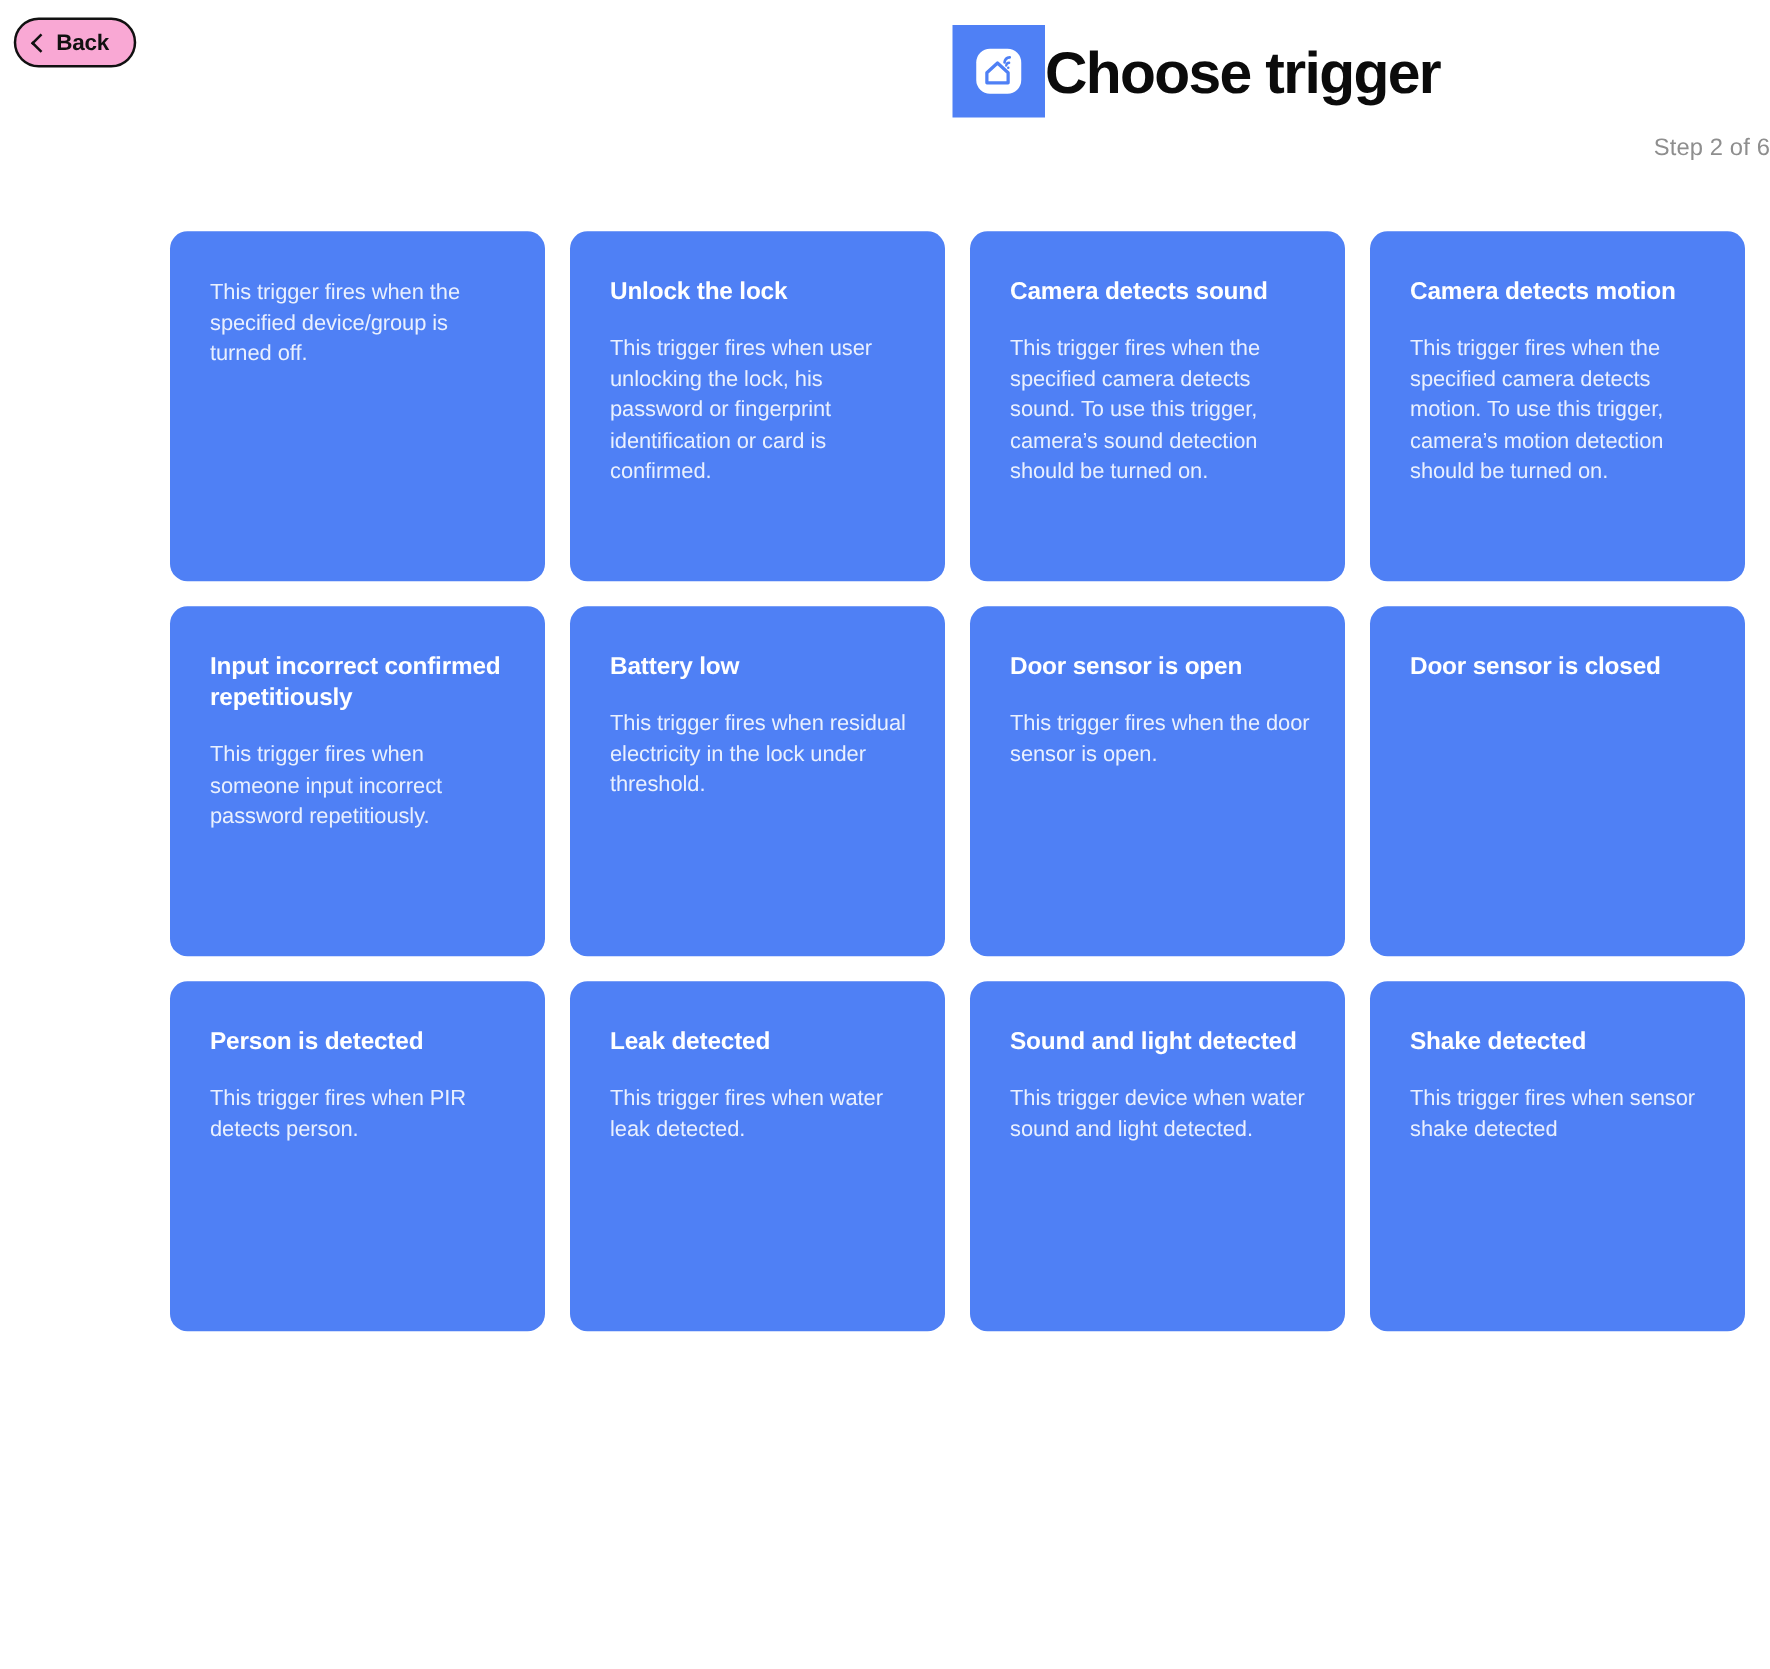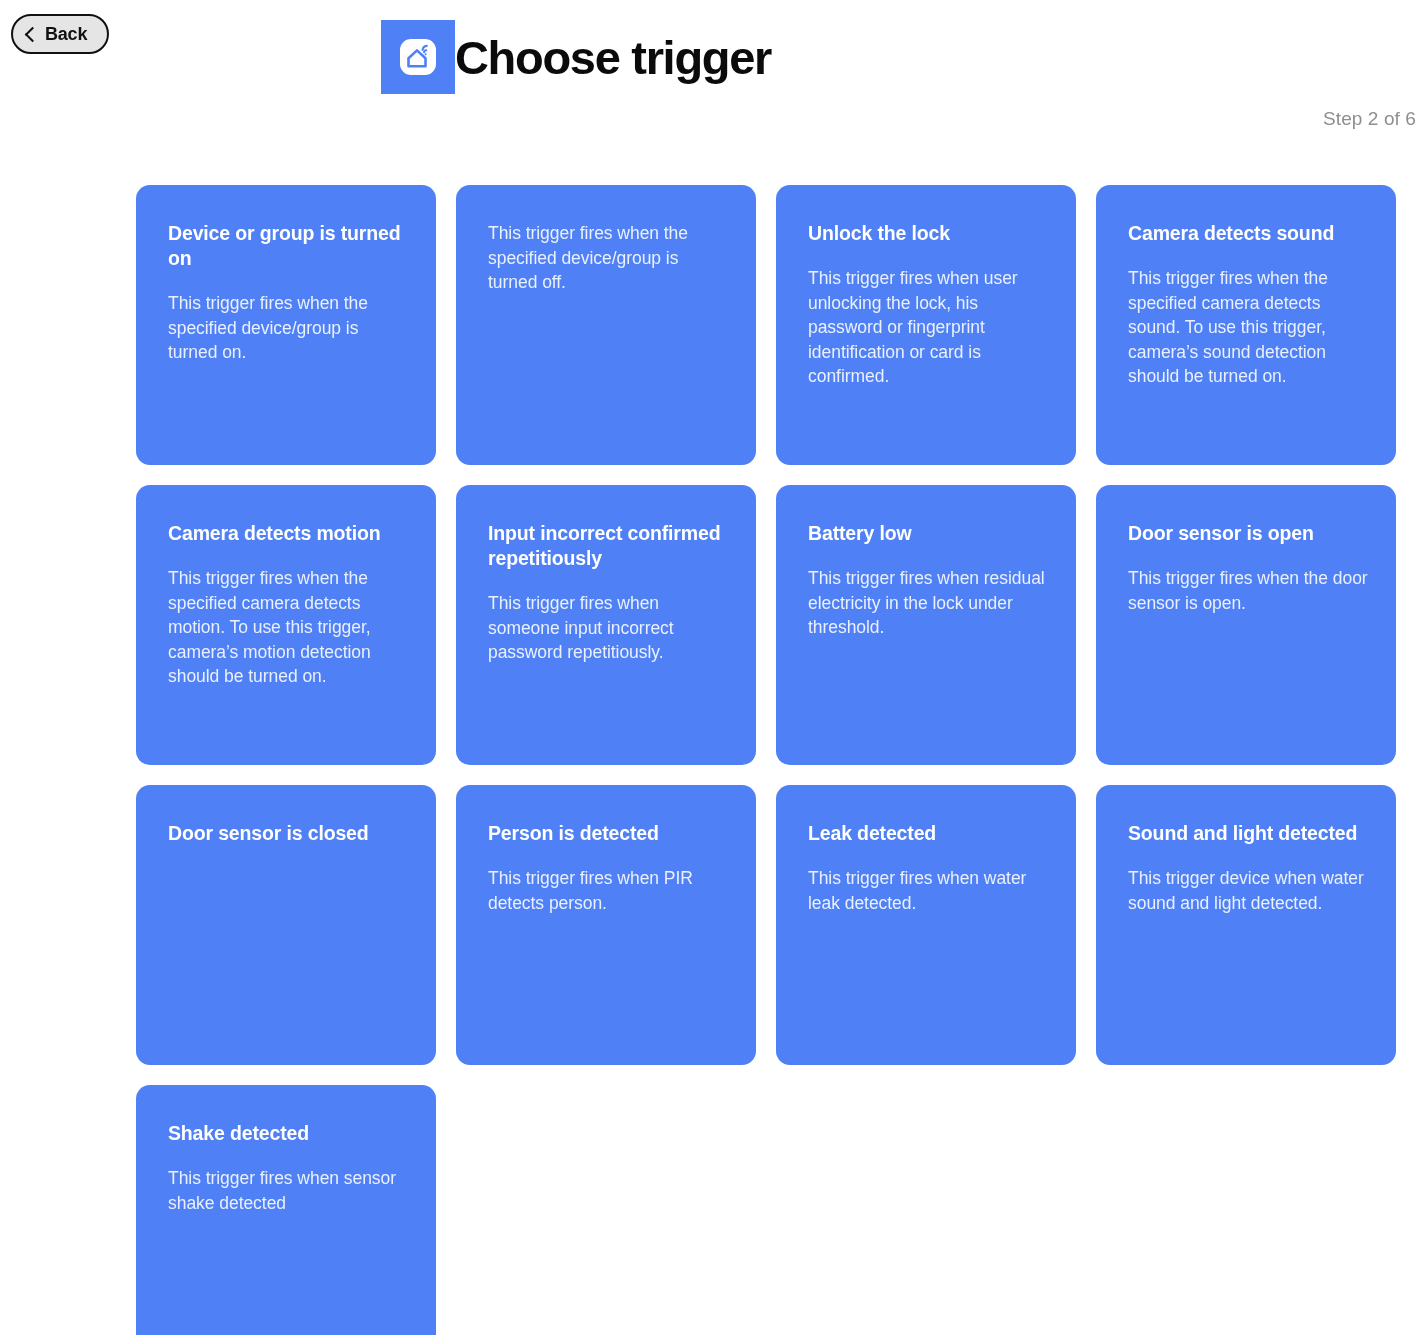--- a/index.html
+++ b/index.html
@@ -22,21 +22,21 @@
   
   .back-button {
     position: absolute;
     left: 11px;
     top: 14px;
     height: 40px;
     padding: 0 20px 0 14px;
     display: inline-flex;
     align-items: center;
     gap: 6px;
-    background: #e5e5e5;
+    background: #f9a8d4;
     border: 2.5px solid #111111;
     border-radius: 20px;
     cursor: pointer;
     font-family: "Liberation Sans", "DejaVu Sans", sans-serif;
   }
   .back-chevron {
     display: inline-block;
     width: 11px;
     height: 11px;
     border-left: 2.8px solid #111111;
@@ -62,21 +62,21 @@
     width: 1416px;
     height: 150px;
   }
   .header-row {
     position: absolute;
     left: 0;
     top: 20px;
     width: 1152px;
     display: flex;
     align-items: center;
-    justify-content: center;
+    justify-content: flex-end;
   }
   .app-logo {
     width: 74px;
     height: 74px;
     background: #4f80f5;
     display: flex;
     align-items: center;
     justify-content: center;
     flex: none;
   }
@@ -164,24 +164,20 @@
           <circle cx="32.6" cy="22.2" r="1.0" fill="#4f80f5"></circle>
         </svg>
       </div>
       <div class="page-title">Choose trigger</div>
     </div>
     <div class="step-label">Step 2 of 6</div>
   </div>
 
   <div class="trigger-grid">
       <div class="trigger-card">
-        <div class="trigger-card-title">Device or group is turned on</div>
-        <div class="trigger-card-desc">This trigger fires when the specified device/group is turned on.</div>
-      </div>
-      <div class="trigger-card">
         <div class="trigger-card-desc">This trigger fires when the specified device/group is turned off.</div>
       </div>
       <div class="trigger-card">
         <div class="trigger-card-title">Unlock the lock</div>
         <div class="trigger-card-desc">This trigger fires when user unlocking the lock, his password or fingerprint identification or card is confirmed.</div>
       </div>
       <div class="trigger-card">
         <div class="trigger-card-title">Camera detects sound</div>
         <div class="trigger-card-desc">This trigger fires when the specified camera detects sound. To use this trigger, camera’s sound detection should be turned on.</div>
       </div>

